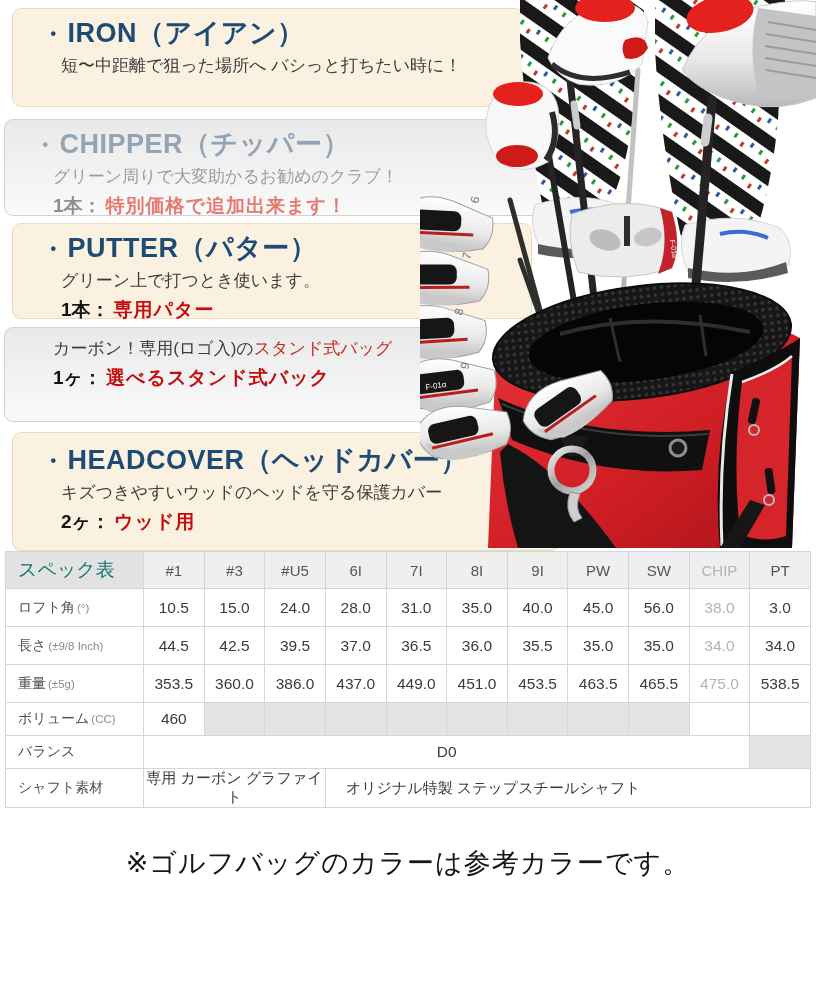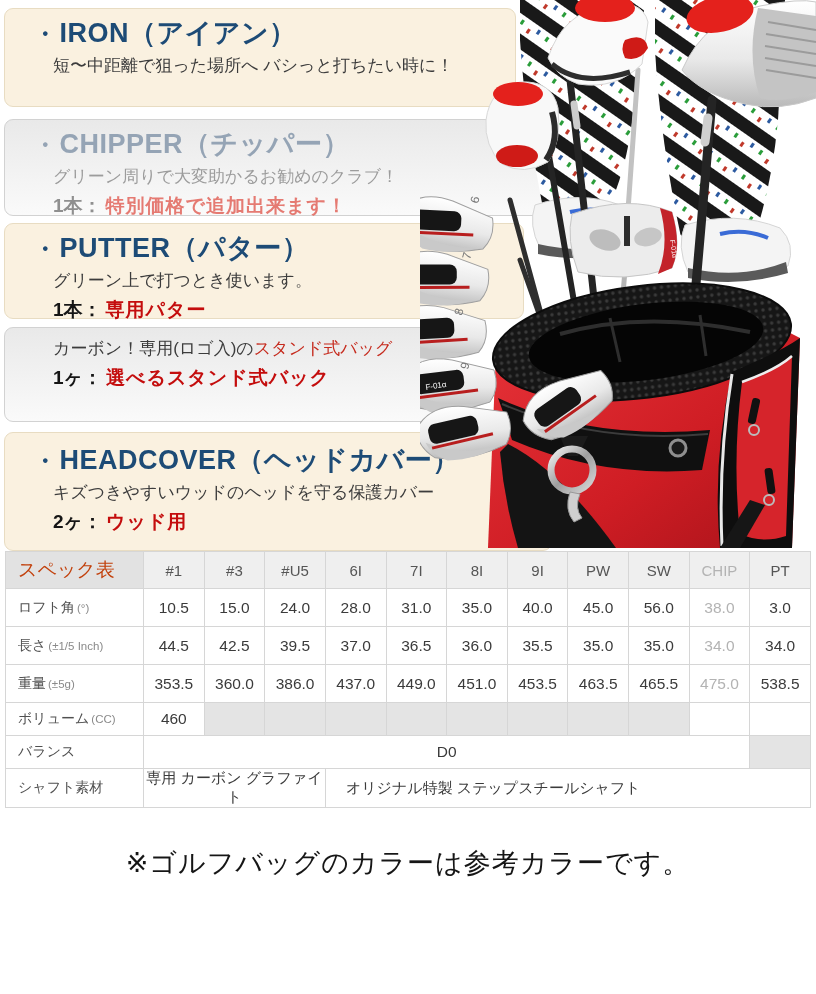--- a/index.html
+++ b/index.html
@@ -7,21 +7,21 @@
     width:816px;height:994px;position:relative;overflow:hidden;
     background:#ffffff;
     font-family:"Liberation Sans","DejaVu Sans",sans-serif;
   }
   
   .band{
     position:absolute;left:4px;box-sizing:border-box;
     border:1px solid rgba(0,0,0,0.10);border-radius:9px;
     padding:6px 0 0 28px;z-index:1;
   }
-  .band.cream{background:#faf1e0;border-color:#e8dcc2;}
+  .band.cream{background:#faf1e0;border-color:#e8dcc2;margin-left:8px;}
   .band.gray{background:linear-gradient(#e9e9e9,#fafafa);border-color:#d2d2d2;}
   #band-iron{top:8px;width:512px;height:99px;}
   #band-chipper{top:119px;width:556px;height:97px;}
   #band-putter{top:223px;width:520px;height:96px;}
   #band-golfbag{top:327px;width:438px;height:95px;}
   #band-headcover{top:432px;width:548px;height:119px;padding-top:9px;}
   .band h2{margin:0;font-size:27px;font-weight:bold;color:#1d4b76;white-space:nowrap;letter-spacing:0.5px;}
   .band .bullet{font-size:24px;margin-right:2px;}
   .band .desc{margin:3px 0 0 20px;font-size:17px;color:#3c3c3c;white-space:nowrap;}
   .band .redtail{color:#c62b1e;}
@@ -33,21 +33,21 @@
   .band.muted .cv{color:#e57a72;}
   
   #photo{position:absolute;left:420px;top:0;width:396px;height:548px;z-index:2;}
   
   #spec{
     position:absolute;top:551px;left:5px;width:806px;z-index:3;
     border-collapse:collapse;table-layout:fixed;background:#fff;
   }
   #spec th,#spec td{border:1px solid #d6d6d6;padding:0;overflow:hidden;}
   #spec thead th{height:36px;background:#efefef;font-weight:normal;font-size:15px;color:#555;text-align:center;}
-  #spec thead th.title{background:#e2e2e2;text-align:left;padding-left:12px;font-size:19px;color:#c2410c;}
+  #spec thead th.title{background:#e2e2e2;text-align:left;padding-left:12px;font-size:19px;color:#0f766e;}
   #spec tbody td{height:37px;text-align:center;font-size:15.5px;color:#3b3b3b;background:#fff;}
   #spec td.label{text-align:left;padding-left:12px;font-size:14px;color:#505050;white-space:nowrap;}
   #spec .unit{font-size:11.5px;color:#8a8a8a;margin-left:2px;}
   #spec .mute{color:#b3b3b3;}
   #spec td.gray{background:#e4e4e4;}
   #spec tr.short td{height:32px;}
   #spec td.steelcell{text-align:left;padding-left:20px;font-size:15px;}
   #spec td.carboncell{font-size:15px;}
   
   #note{
@@ -247,21 +247,21 @@
       <td>28.0</td>
       <td>31.0</td>
       <td>35.0</td>
       <td>40.0</td>
       <td>45.0</td>
       <td>56.0</td>
       <td class="mute">38.0</td>
       <td>3.0</td>
     </tr>
     <tr>
-      <td class="label"><span>長さ</span><span class="unit">(±1/5 Inch)</span></td>
+      <td class="label"><span>長さ</span><span class="unit">(±9/8 Inch)</span></td>
       <td>44.5</td>
       <td>42.5</td>
       <td>39.5</td>
       <td>37.0</td>
       <td>36.5</td>
       <td>36.0</td>
       <td>35.5</td>
       <td>35.0</td>
       <td>35.0</td>
       <td class="mute">34.0</td>

